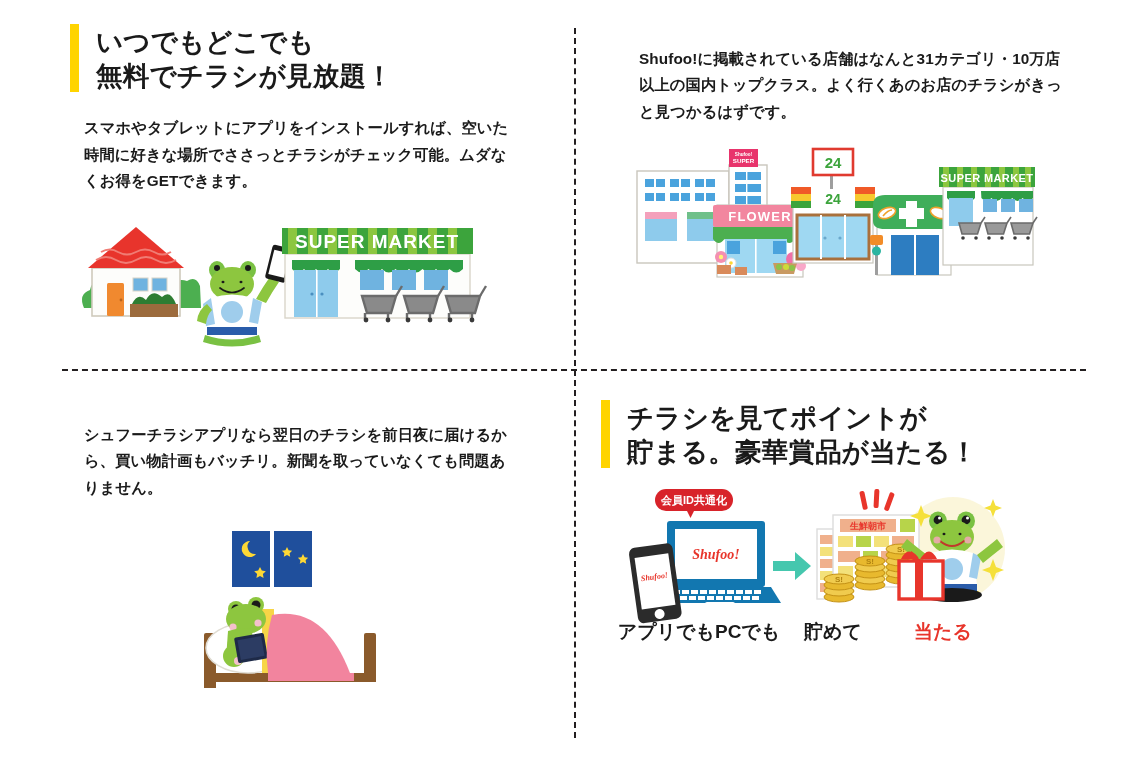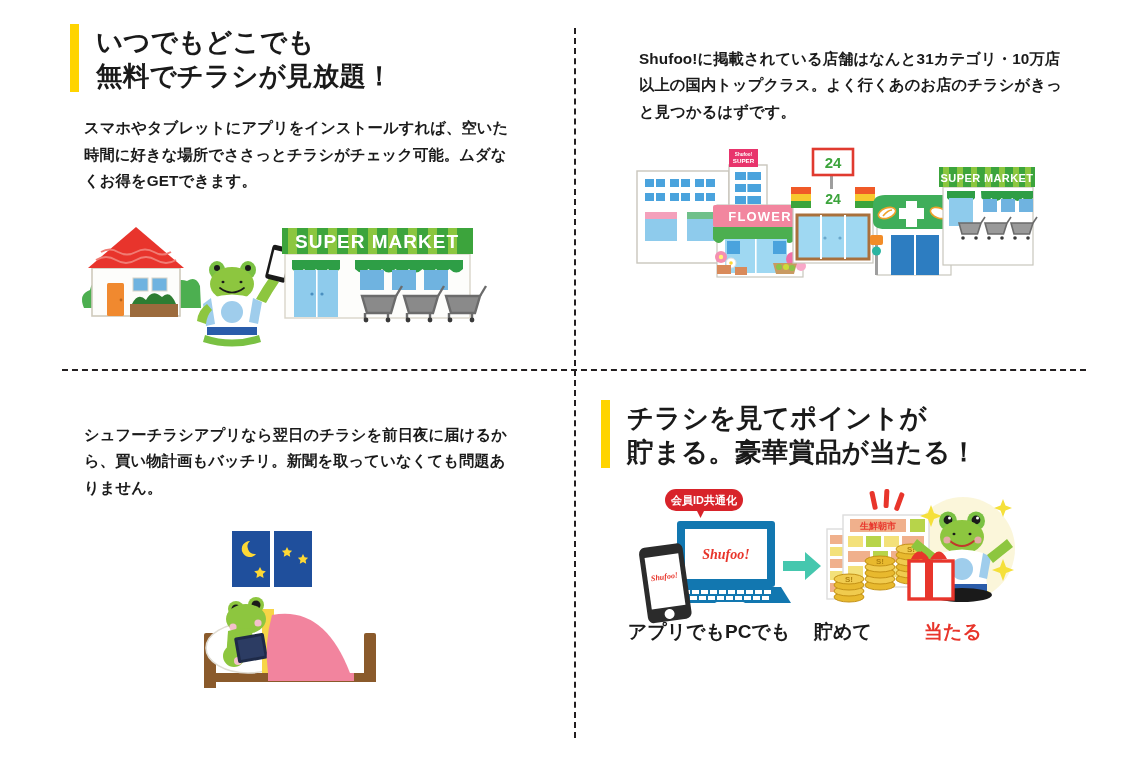--- a/index.html
+++ b/index.html
@@ -372,21 +372,21 @@
     </div>
   </div>
 
   <div class="quad" id="q-br">
     <div class="heading-row">
       <div class="accent-bar"></div>
       <h2 class="heading">チラシを見てポイントが
 貯まる。豪華賞品が当たる！</h2>
     </div>
 
-    <div class="art" style="margin-left:30px;margin-top:14px;">
+    <div class="art" style="margin-left:20px;margin-top:14px;">
       <svg width="420" height="160" viewBox="0 0 420 160">
 
         <circle cx="332" cy="66" r="52" fill="#fbf6d8" opacity="0.95"></circle>
 
         <g>
 
           <g>
             <rect x="34" y="6" width="78" height="22" rx="11" fill="#d8232a"></rect>
             <path d="M66 28 l7 0 l-3.5 7 z" fill="#d8232a"></path>
             <text x="73" y="21" font-size="11" font-weight="bold" fill="#ffffff" text-anchor="middle" font-family="'Liberation Sans',sans-serif">会員ID共通化</text>

